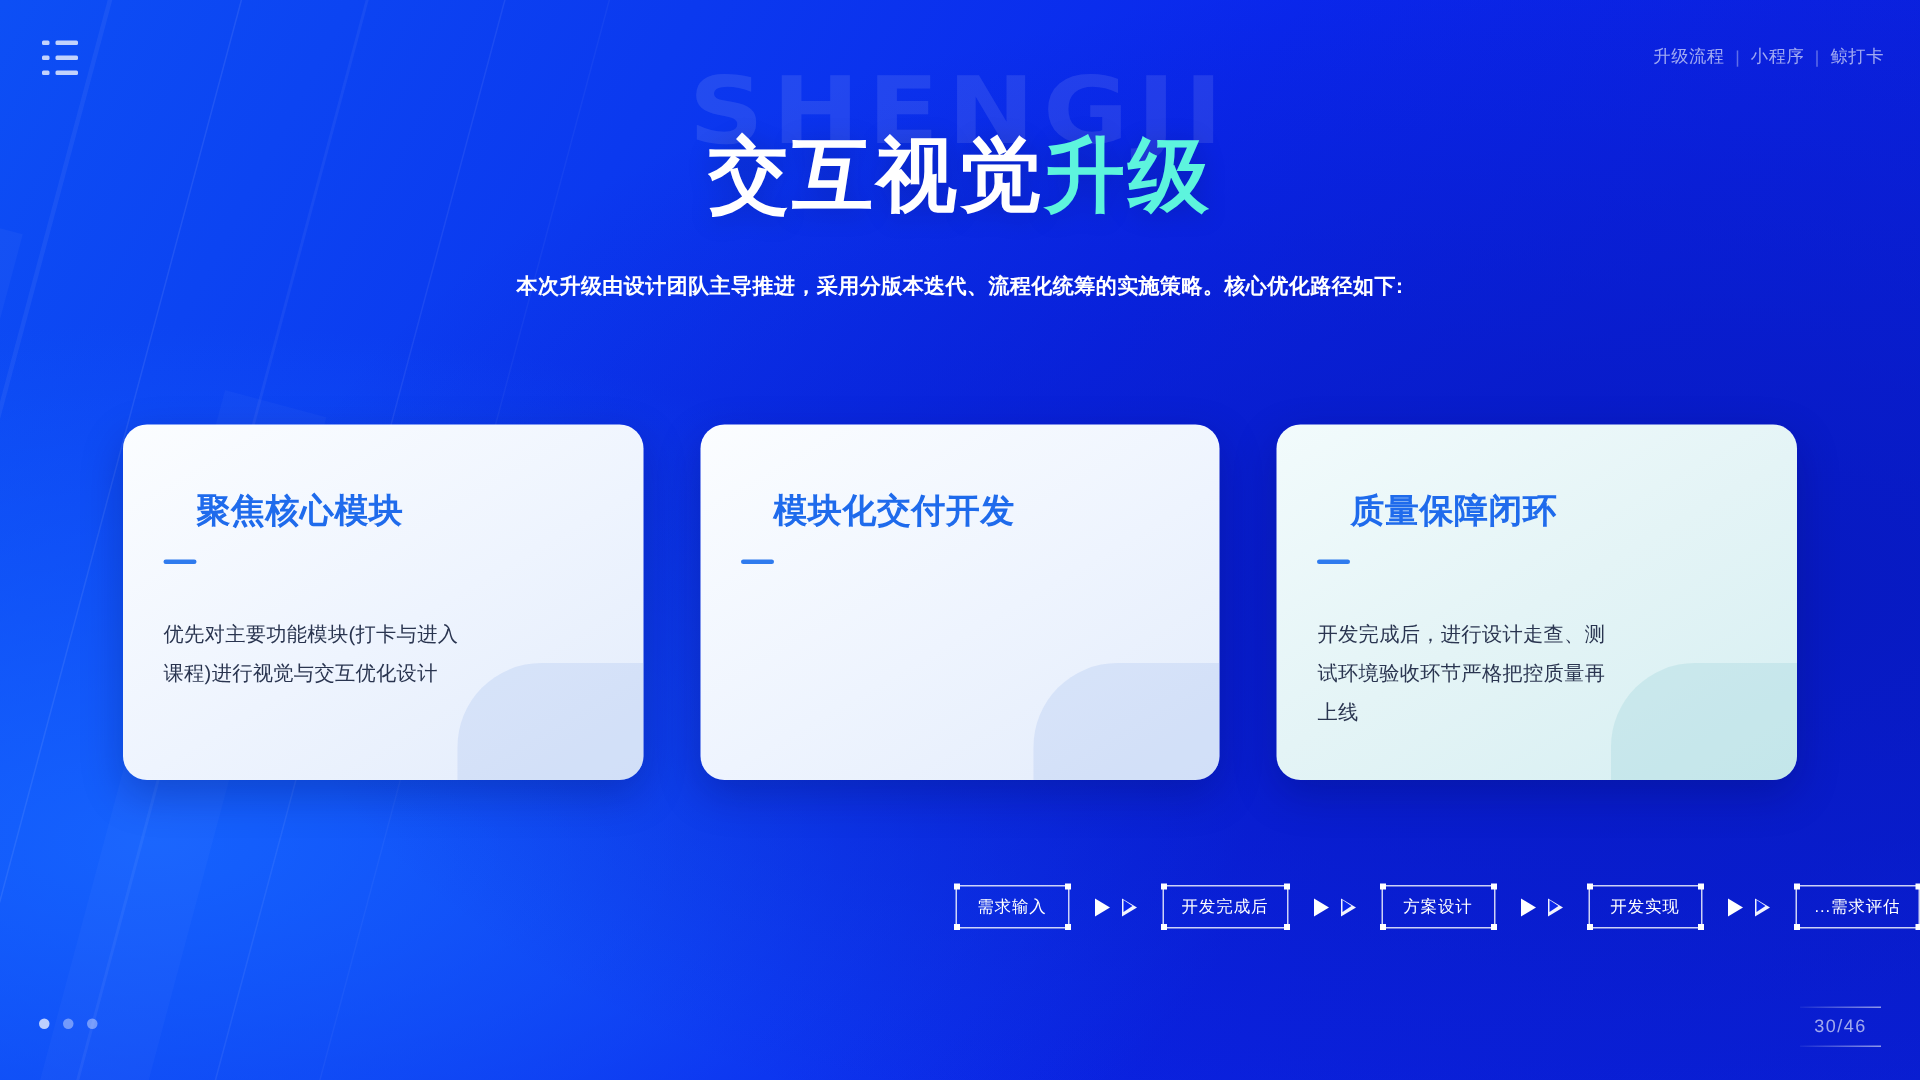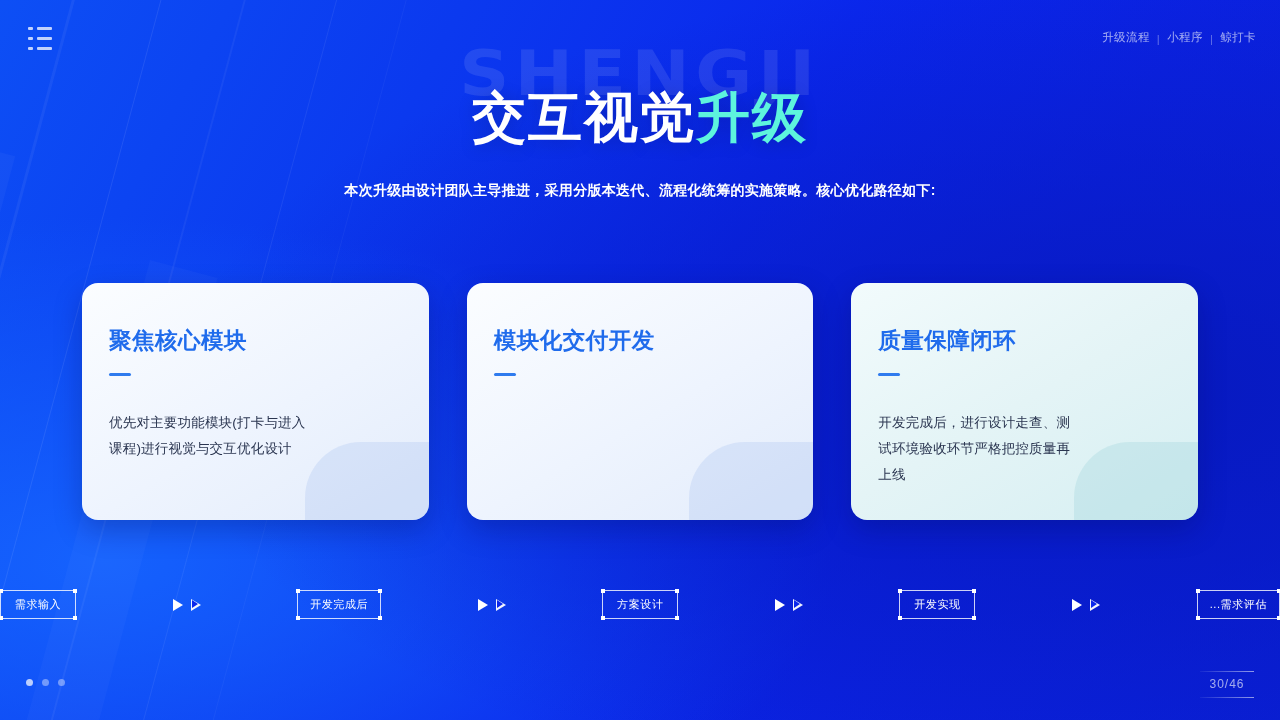--- a/index.html
+++ b/index.html
@@ -69,34 +69,34 @@
   .card.v-blue { background:linear-gradient(150deg,#fbfdff 0%, #eef4fe 55%, #e3ecfb 100%); }
   .card.v-cyan { background:linear-gradient(150deg,#f2fbfc 0%, #e4f4f6 50%, #d6eff2 100%); }
   .quote-deco{
     position:absolute; right:-26px; bottom:-72px; width:150px; height:150px;
     border-radius:56px 0 0 0; pointer-events:none;
   }
   .v-blue .quote-deco{ background:rgba(147,178,235,0.22); }
   .v-cyan .quote-deco{ background:rgba(142,206,214,0.26); }
   .card-title{
     position:relative; font-size:22.5px; font-weight:bold; color:#1f6bec;
-    letter-spacing:.5px; line-height:1;
+    letter-spacing:.5px; line-height:1;margin-left:22px;
   }
   .card-rule{
     position:relative; margin-top:20px; width:22px; height:3px;
     background:#2f7bee; border-radius:2px;
   }
   .card-body{
     position:relative; margin-top:34px; font-size:13.5px; line-height:1.95;
     color:#2a3550; letter-spacing:.2px; max-width:205px;
   }
 
   
   #flow{ position:absolute; left:0; right:0; top:590px; display:flex;
-         justify-content:space-between; align-items:center; gap:0; }
+         justify-content:flex-end; align-items:center; gap:0; }
   .flow-node{
     position:relative; min-width:76px; padding:6px 12px;
     border:1px solid rgba(255,255,255,0.80);
     color:#ffffff; font-size:11px; letter-spacing:.6px; text-align:center;
     cursor:pointer; background:transparent;
   }
   .flow-node .h{ position:absolute; width:4px; height:4px; background:#ffffff; }
   .flow-node .h.tl{ left:-2px; top:-2px; }
   .flow-node .h.tr{ right:-2px; top:-2px; }
   .flow-node .h.bl{ left:-2px; bottom:-2px; }

